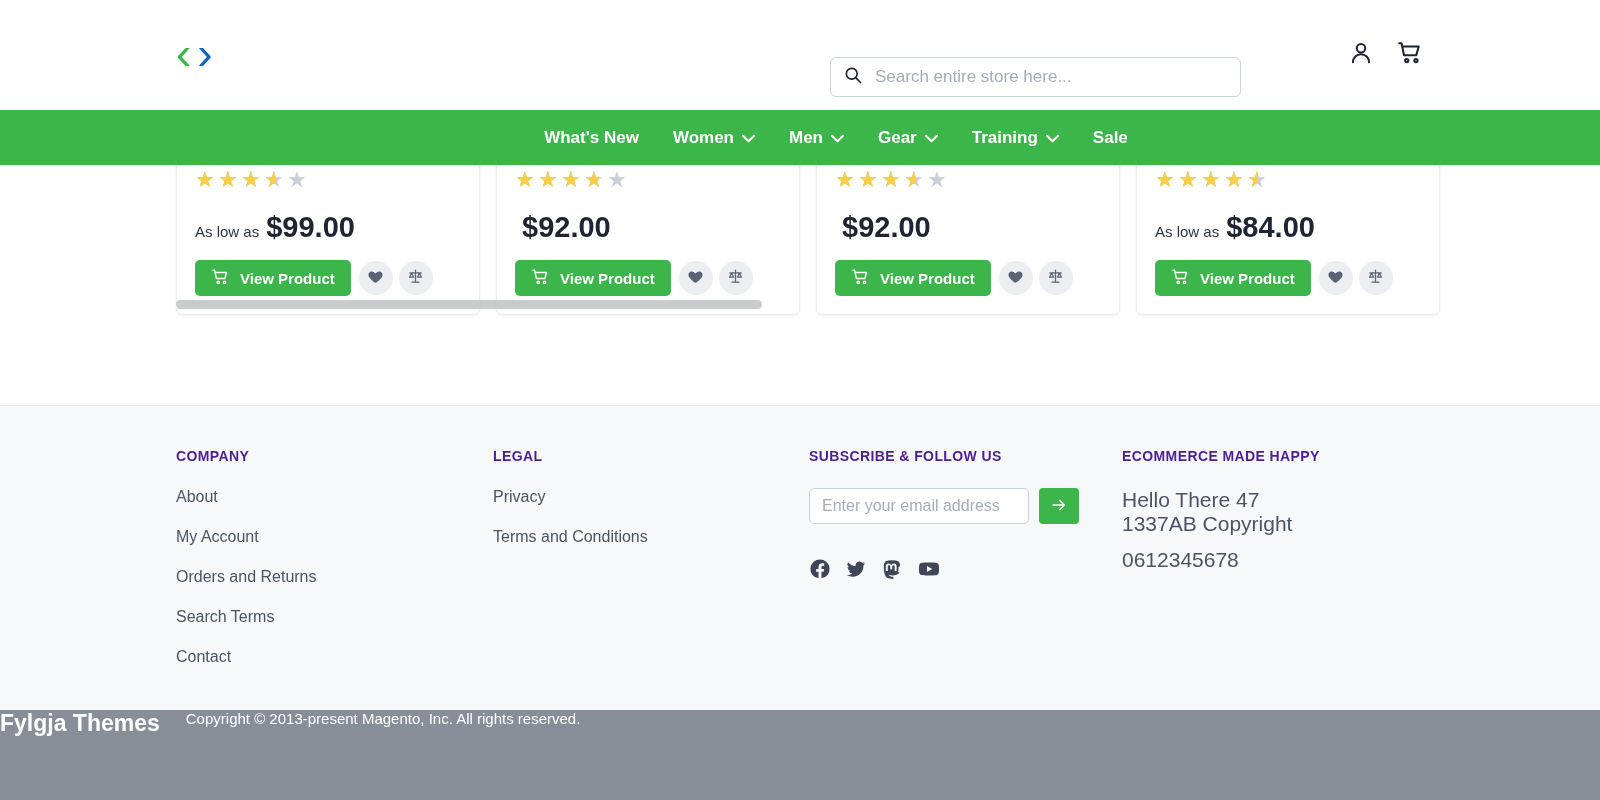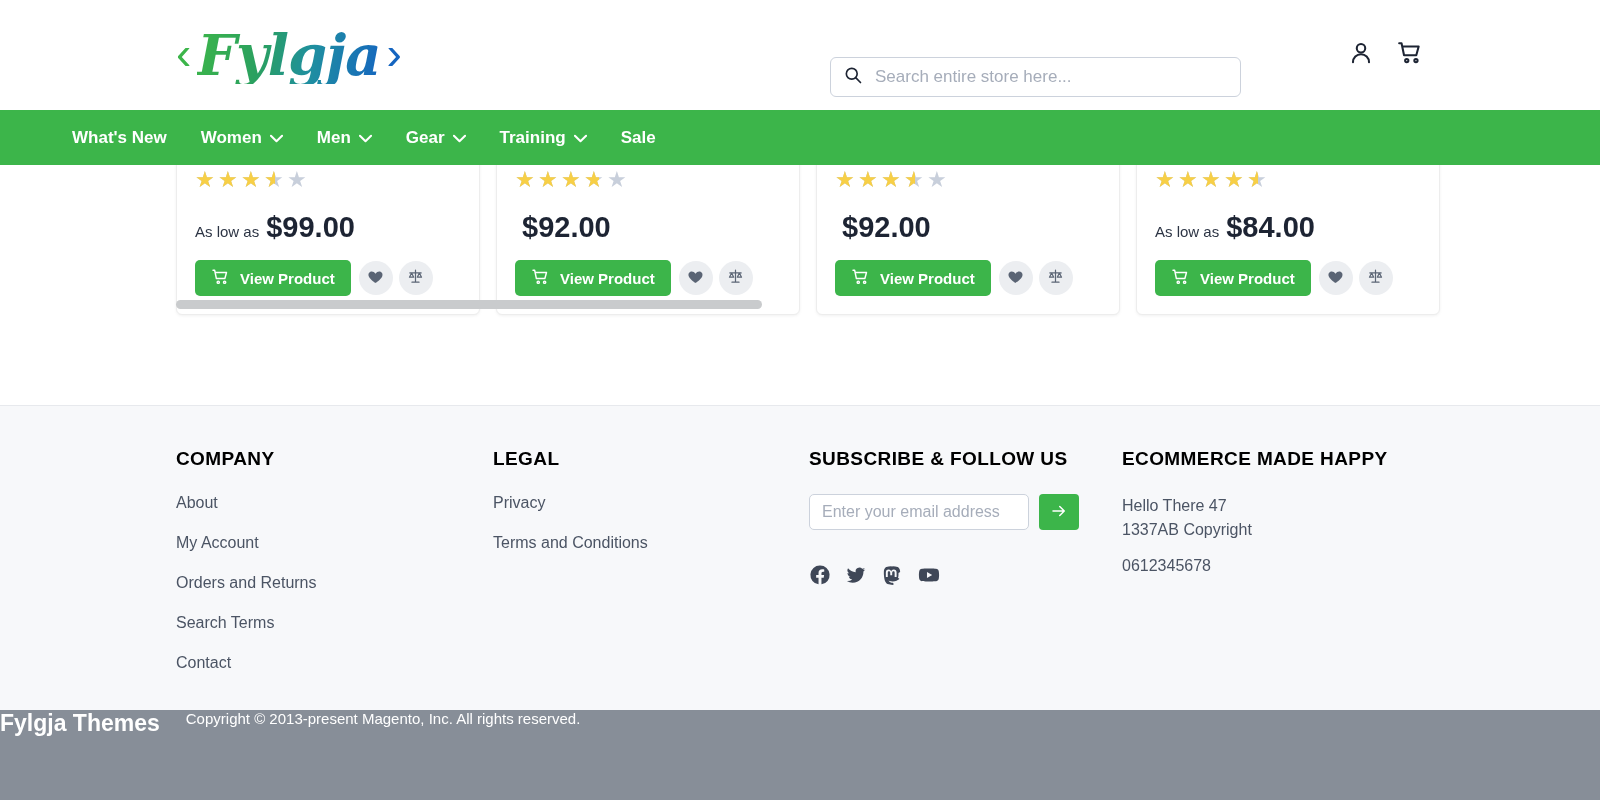--- a/index.html
+++ b/index.html
@@ -78,20 +78,21 @@
   .hicon { cursor: pointer; display: block; }
 
   
   .nav {
     height: 55px;
     background: #3cb54a;
     display: flex;
     align-items: center;
     padding-left: 72px;
     gap: 34px;
+    justify-content: center;
   }
   .nav-item {
     color: #fff;
     font-size: 17px;
     font-weight: 700;
     display: flex;
     align-items: center;
     gap: 8px;
     cursor: pointer;
     white-space: nowrap;
@@ -194,24 +195,24 @@
     border-top: 1px solid #e7e9ed;
     padding: 42px 176px 0 176px;
     display: flex;
   }
   .fcol { color: #3f4757; }
   .fcol.company { width: 317px; }
   .fcol.legal { width: 316px; }
   .fcol.subscribe { width: 313px; }
   .fcol.address { width: 300px; }
   .fcol h4 {
-    font-size: 19px;
+    font-size: 14px;
     font-weight: 700;
     letter-spacing: 0.4px;
-    color: #000000;
+    color: #4c1d95;
     margin-bottom: 24px;
   }
   .flink {
     display: block;
     font-size: 16px;
     color: #4b5464;
     margin-bottom: 22px;
     text-decoration: none;
     cursor: pointer;
   }
@@ -232,21 +233,21 @@
   .sub-btn {
     width: 40px; height: 36px;
     background: #3cb54a;
     border: none; border-radius: 4px;
     color: #fff;
     display: flex; align-items: center; justify-content: center;
     cursor: pointer;
   }
   .socials { display: flex; gap: 14px; align-items: center; color: #3f4757; }
   .social-ic { cursor: pointer; display: block; }
-  .addr-line { font-size: 16px; color: #4b5464; line-height: 24px; }
+  .addr-line { font-size: 21px; color: #4b5464; line-height: 24px; }
   .addr-gap { height: 12px; }
 
   
   .bottombar {
     position: absolute;
     top: 710px; left: 0;
     width: 1600px; height: 90px;
     background: #878e98;
     display: flex;
     align-items: flex-start;
@@ -256,21 +257,20 @@
   .bb-copy { color: #fff; font-size: 15px; }
 </style>
 </head>
 <body>
 
 <div class="page">
 
   <div class="header">
     <div class="logo">
       <span class="logo-chev-l">‹</span>
-      <span class="logo-word">Fylgja</span>
       <span class="logo-chev-r">›</span>
     </div>
 
     <div class="search-wrap">
       <span>
         <svg width="20" height="20" viewBox="0 0 24 24" fill="none" stroke="#1d2433" stroke-width="2" stroke-linecap="round">
           <circle cx="10.5" cy="10.5" r="6.5"></circle>
             <line x1="15.5" y1="15.5" x2="21" y2="21"></line>
         </svg>
       </span>

